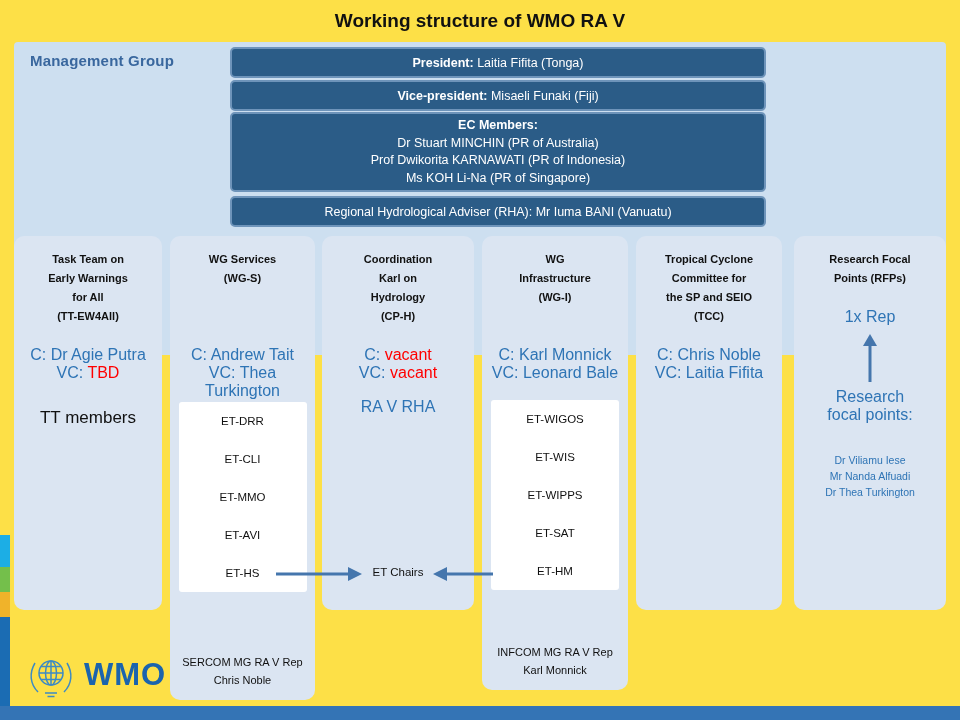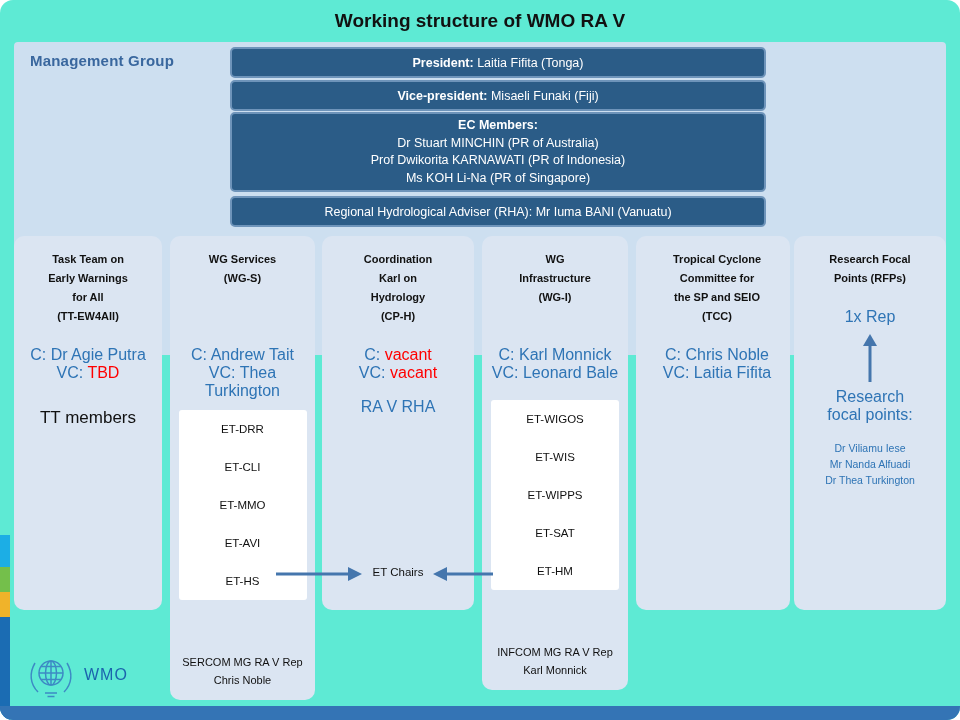--- a/index.html
+++ b/index.html
@@ -1,21 +1,21 @@
 <!DOCTYPE html>
 <html><head>
 <meta charset="utf-8">
 <style>
   html, body { margin:0; padding:0; }
   body {
     width:960px; height:720px;
     font-family:"Liberation Sans", sans-serif;
     background:#ffffff;
   }
-  .canvas { position:relative; width:960px; height:720px; background:#5eead4; overflow:hidden;border-radius:13px; }
+  .canvas { position:relative; width:960px; height:720px; background:#fde047; overflow:hidden; }
 
   .title {
     position:absolute; top:10px; left:0; width:100%;
     text-align:center; font-size:19px; font-weight:bold; color:#111111;
   }
 
   
   .mgmt {
     position:absolute; left:14px; top:42px; width:932px; height:313px;
     background:#cddff0; border-radius:4px;
@@ -40,21 +40,21 @@
   
   .col {
     position:absolute; top:236px;
     background:#dbe5f2; border-radius:10px;
     display:flex; flex-direction:column; align-items:center;
   }
   .col-1 { left:14px;  width:148px; height:374px; }
   .col-2 { left:170px; width:145px; height:464px; }
   .col-3 { left:322px; width:152px; height:374px; }
   .col-4 { left:482px; width:146px; height:454px; }
-  .col-5 { left:636px; width:146px; height:374px;padding-left:8px; }
+  .col-5 { left:636px; width:146px; height:374px; }
   .col-6 { left:794px; width:152px; height:374px; }
 
   .col-title {
     margin-top:14px; height:96px;
     font-size:11px; font-weight:bold; color:#111111;
     text-align:center; line-height:19px; white-space:pre-line;
   }
   .col-title.auto { height:auto; }
 
   .chair {
@@ -67,27 +67,27 @@
   .body-text {
     font-size:17px; color:#111111; text-align:center;
     line-height:18.5px; white-space:pre-line;
   }
   .mt27 { margin-top:27px; }
   .mt16 { margin-top:16px; }
   .mt54 { margin-top:54px; }
   .mt20 { margin-top:20px; }
   .mt8  { margin-top:8px; }
   .mt6  { margin-top:6px; }
-  .mt16b{ margin-top:16px; }
+  .mt16b{ margin-top:28px; }
 
   .white-box {
     width:128px; height:190px; background:#ffffff; border-radius:3px;
     display:flex; flex-direction:column; justify-content:space-around; align-items:center;
   }
-  .wb-services { margin-top:10px; }
+  .wb-services { margin-top:2px; }
   .wb-infra    { margin-top:18px; }
   .et-item { font-size:11.5px; color:#111111; }
 
   .rep-text {
     position:absolute; bottom:11px; left:0; width:100%;
     text-align:center; font-size:11px; color:#111111;
     line-height:18px; white-space:pre-line;
   }
   .et-chairs {
     position:absolute; top:330px; left:0; width:100%;
@@ -105,21 +105,21 @@
   .bottom-bar {
     position:absolute; left:0; top:706px; width:960px; height:14px;
     background:#3474b5;
   }
 
   .logo-wrap {
     position:absolute; left:26px; top:650px;
     display:flex; align-items:center; gap:8px;
   }
   .logo-text {
-    font-size:16px; font-weight:normal; color:#1b64ad; letter-spacing:1px;
+    font-size:31px; font-weight:bold; color:#1b64ad; letter-spacing:1px;
   }
 </style>
 </head>
 <body>
 
 <div class="canvas">
 
   <div class="title">Working structure of WMO RA V</div>
 
   <section class="mgmt">

